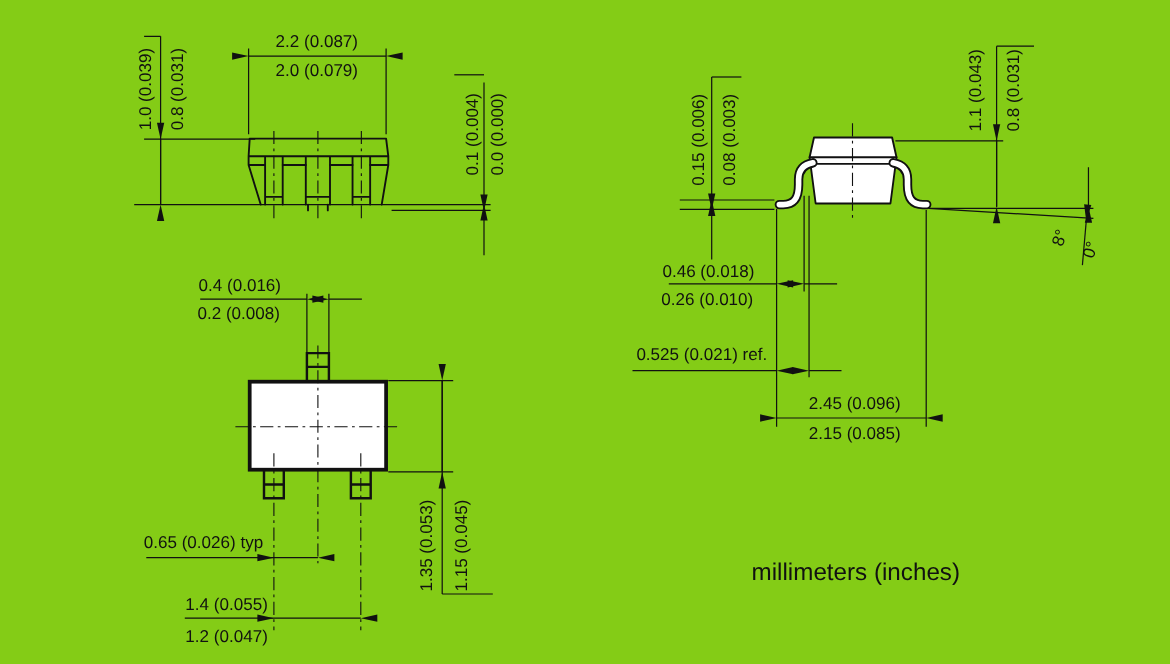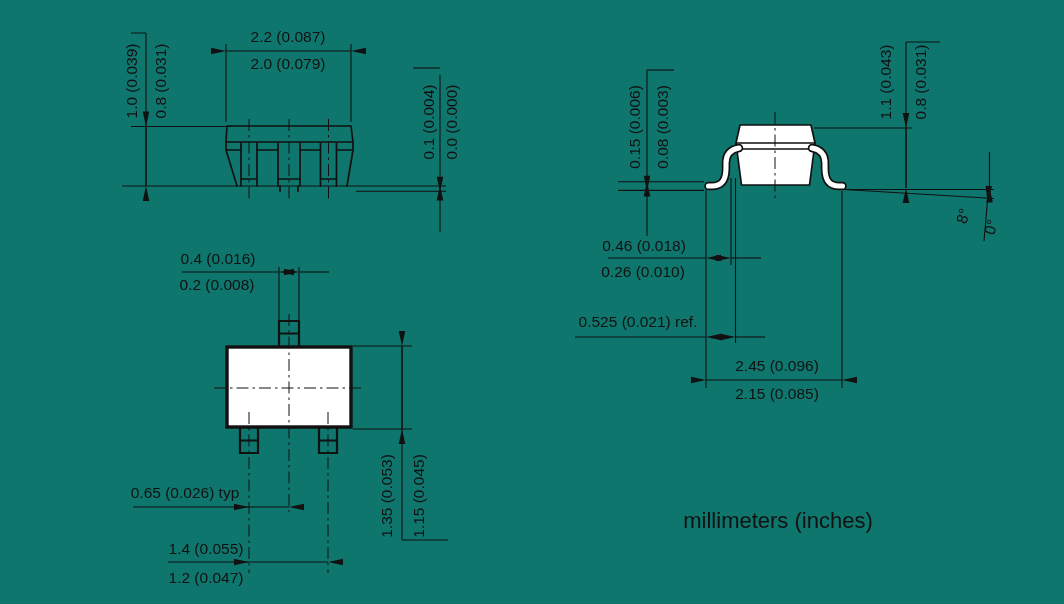--- a/index.html
+++ b/index.html
@@ -1,16 +1,16 @@
 <!DOCTYPE html>
 <html><head>
 <meta charset="utf-8">
 <style>
   html,body{margin:0;padding:0;background:#fff;}
-  .stage{width:1064px;height:604px;background:#0f766e;position:relative;overflow:hidden;}
+  .stage{width:1064px;height:604px;background:#84cc16;position:relative;overflow:hidden;}
   svg{display:block;}
   .oln{fill:none;stroke:#111;stroke-width:1.7;stroke-linejoin:round;stroke-linecap:round;}
   .body-fill{fill:#fff;stroke:#111;stroke-width:1.7;stroke-linejoin:round;}
   .med{fill:none;stroke:#111;stroke-width:2.2;stroke-linejoin:miter;}
   .thickr{fill:#fff;stroke:#111;stroke-width:3.4;}
   .dim{fill:none;stroke:#111;stroke-width:1.1;}
   .cl{fill:none;stroke:#111;stroke-width:1;stroke-dasharray:12 4 2.5 4;}
   .lead-b{fill:none;stroke:#111;stroke-width:8.5;stroke-linecap:round;stroke-linejoin:round;}
   .lead-w{fill:none;stroke:#fff;stroke-width:5.1;stroke-linecap:round;stroke-linejoin:round;}
   text{font-family:"Liberation Sans","DejaVu Sans",sans-serif;font-size:15.5px;fill:#111;}

